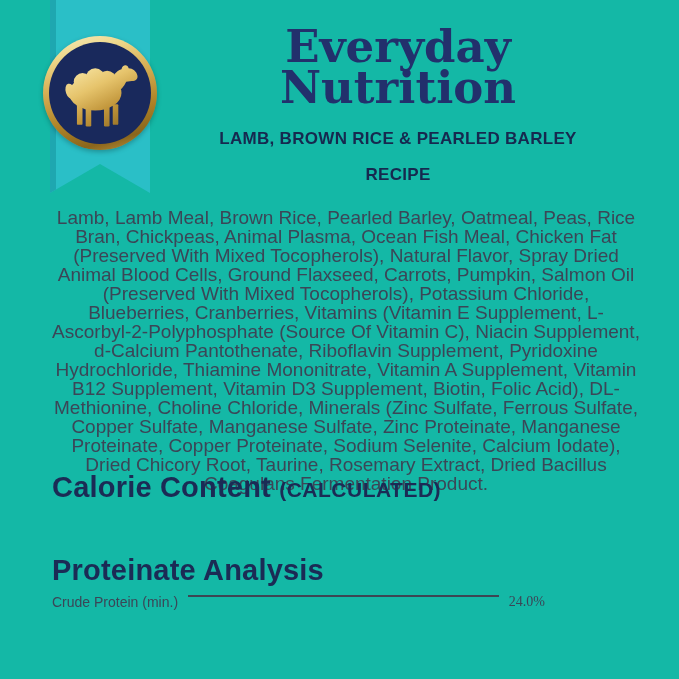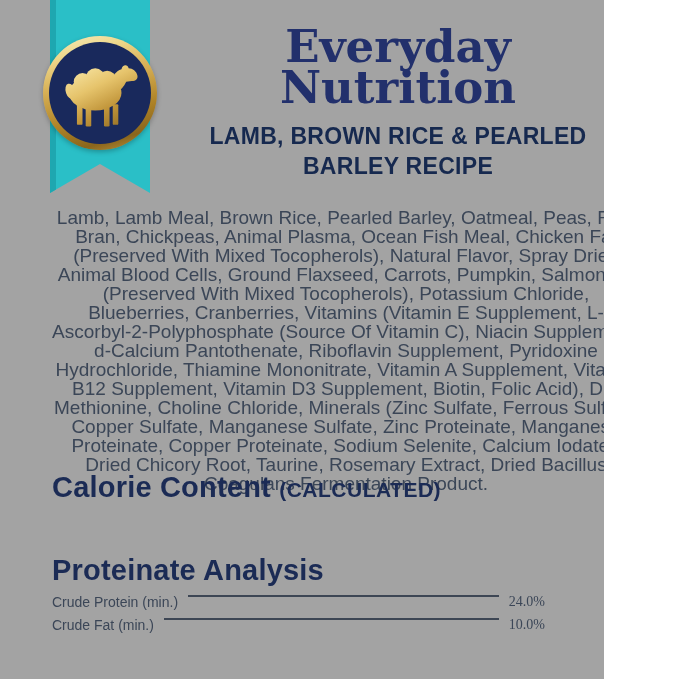--- a/index.html
+++ b/index.html
@@ -1,23 +1,23 @@
 <!DOCTYPE html>
 <html><head>
 <meta charset="utf-8">
 <style>
   * { margin: 0; padding: 0; box-sizing: border-box; }
   html, body { width: 679px; height: 679px; }
   body { font-family: "Liberation Sans", sans-serif; }
 
   .page {
     position: relative;
-    width: 604px;
+    width: 679px;
     height: 679px;
-    background: #a3a3a3;
+    background: #14b8a6;
     overflow: hidden;
   }
 
   
   .ribbon {
     position: absolute;
     left: 50px; top: 0;
     width: 100px; height: 193px;
     background: #2abfc7;
     clip-path: polygon(0 0, 100% 0, 100% 100%, 50% 85%, 0 100%);
@@ -61,22 +61,22 @@
     font-size: 45px;
     line-height: 41px;
     color: #22306c;
     margin: 0 auto;
     max-width: 280px;
   }
   .subtitle {
     margin: 13px auto 6px;
     max-width: 380px;
     font-weight: bold;
-    font-size: 23px;
-    line-height: 30px;
+    font-size: 17px;
+    line-height: 36px;
     letter-spacing: 0.3px;
     color: #16294f;
   }
 
   
   .section { position: absolute; left: 52px; width: 588px; }
   h2.sec-heading {
     font-size: 29px;
     line-height: 34px;
     font-weight: bold;
@@ -176,21 +176,16 @@
   </div>
 
   <div class="section" id="analysis">
     <h2 class="sec-heading">Proteinate Analysis</h2>
     <div class="ga-rows">
       <div class="ga-row">
         <span class="ga-label">Crude Protein (min.)</span>
         <span class="ga-leader"></span>
         <span class="ga-value">24.0%</span>
       </div>
-      <div class="ga-row">
-        <span class="ga-label">Crude Fat (min.)</span>
-        <span class="ga-leader"></span>
-        <span class="ga-value">10.0%</span>
-      </div>
     </div>
   </div>
 
 </div>
 
 </body></html>

